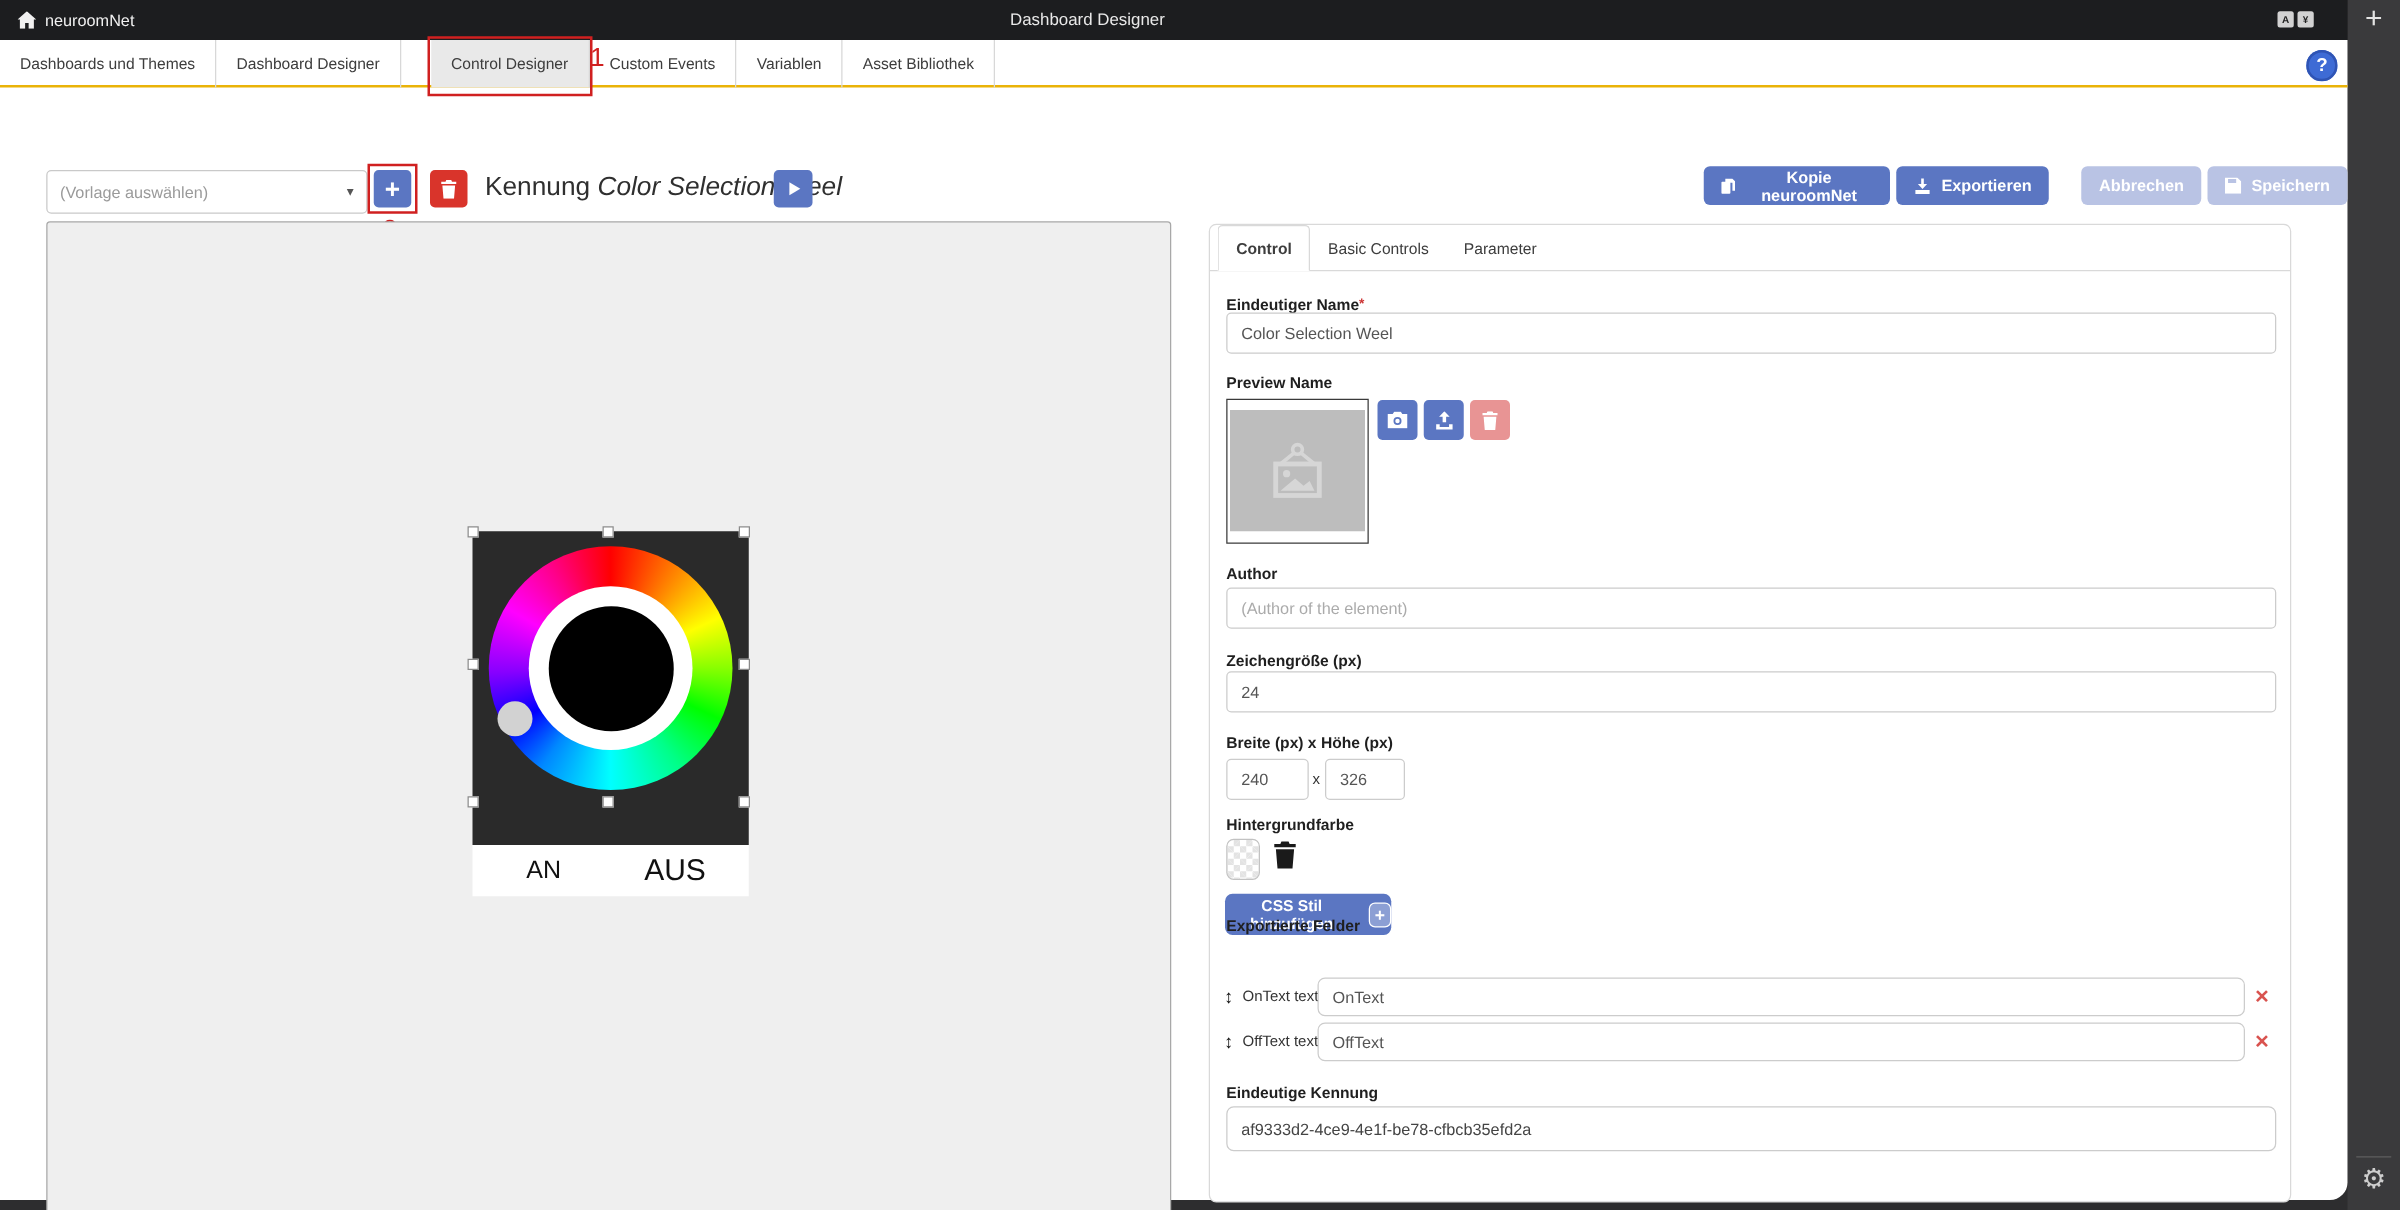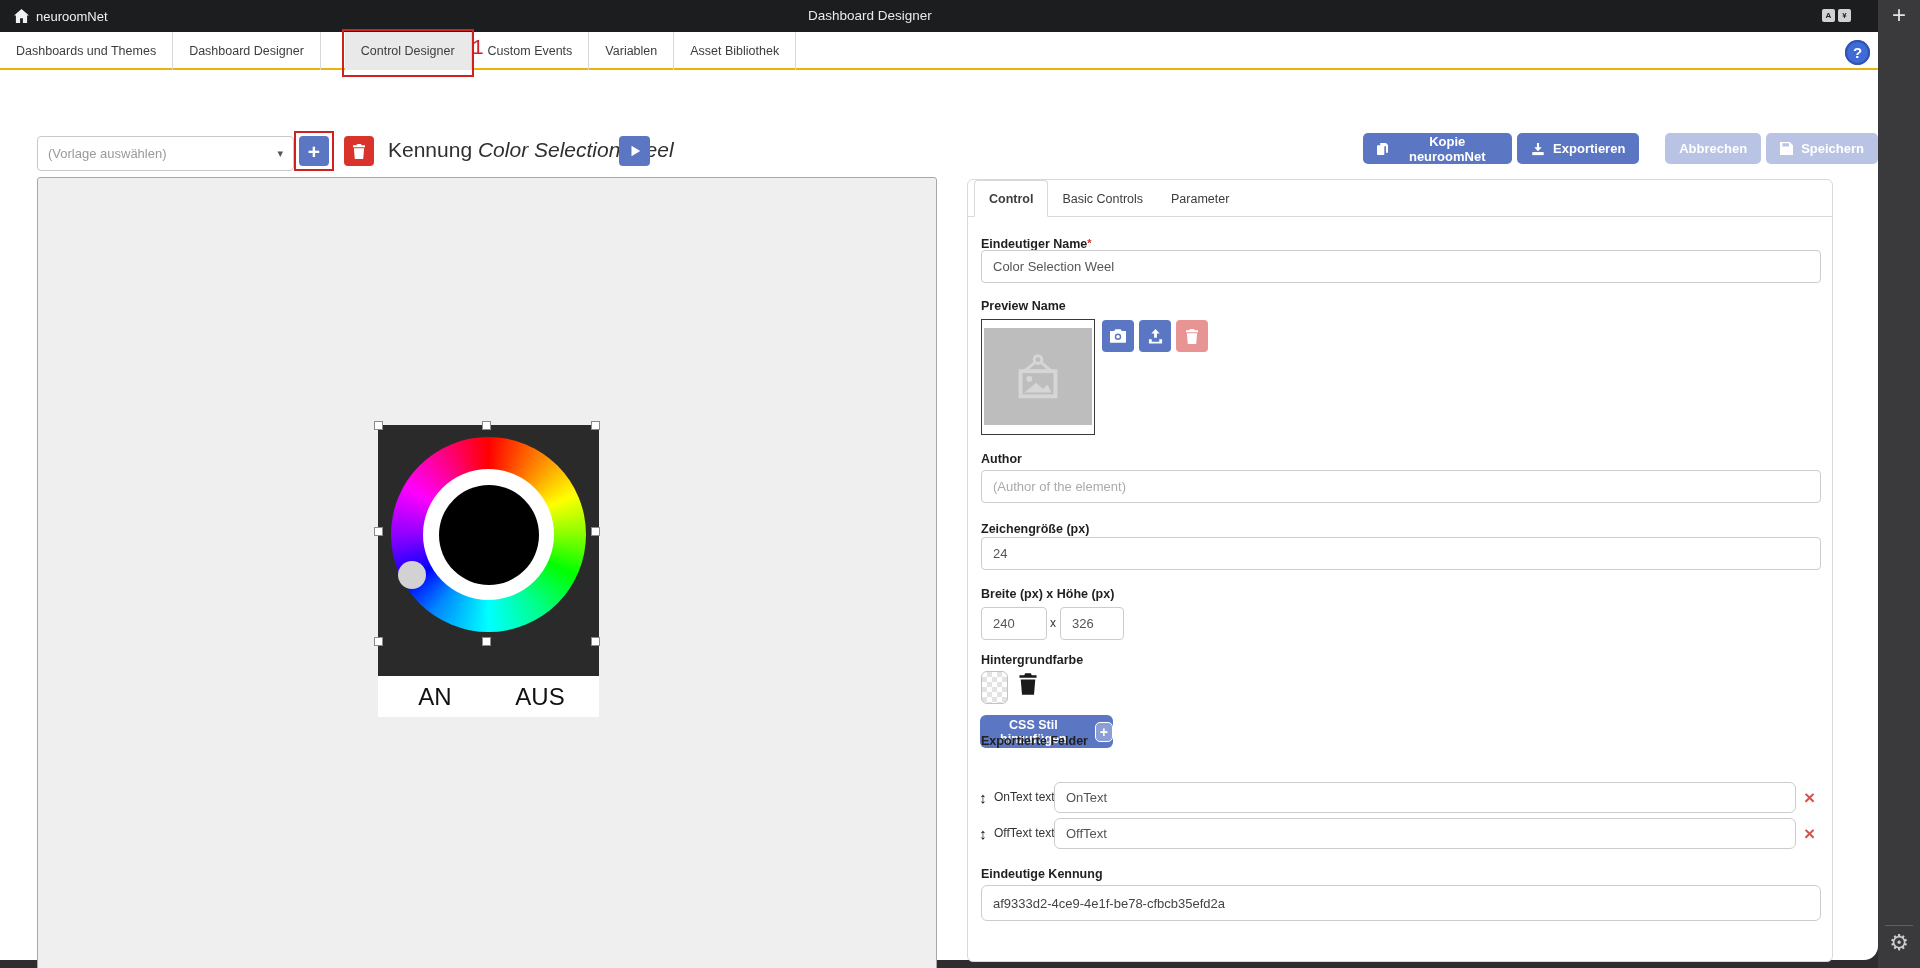--- a/index.html
+++ b/index.html
@@ -50,21 +50,21 @@
   .canvas { position:absolute; left:37px; top:145px; width:900px; height:798px; background:#efefef; border:1px solid #a8a8a8; border-radius:3px; }
   .ctl { position:absolute; left:340px; top:247px; width:221px; height:292px; }
   .ctl-dark { position:absolute; left:0; top:0; width:221px; height:251px; background:#2a2a2a; }
   .wheel-ring { position:absolute; left:13px; top:12px; width:195px; height:195px; border-radius:50%;
     background:conic-gradient(from 0deg,#f00,#f80 35deg,#ff0 65deg,#8f0 90deg,#0f0 115deg,#0f8 145deg,#0ff 180deg,#08f 215deg,#00f 240deg,#80f 268deg,#f0f 300deg,#f08 330deg,#f00 360deg);
     display:flex; align-items:center; justify-content:center; }
   .wheel-white { width:131px; height:131px; border-radius:50%; background:#fff; display:flex; align-items:center; justify-content:center; }
   .wheel-black { width:100px; height:100px; border-radius:50%; background:#000; }
   .wheel-handle { position:absolute; left:20px; top:136px; width:28px; height:28px; border-radius:50%; background:#d2d2d2; cursor:grab; }
   .ctl-strip { position:absolute; left:0; top:251px; width:221px; height:41px; background:#fff; }
-  .ctl-on  { position:absolute; left:27px; top:0; width:60px; height:41px; line-height:41px; text-align:center; font-size:24px; color:#111; }
+  .ctl-on  { position:absolute; left:27px; top:0; width:60px; height:41px; line-height:41px; text-align:center; font-size:20px; color:#111; }
   .ctl-off { position:absolute; left:127px; top:0; width:70px; height:41px; line-height:41px; text-align:center; font-size:24px; color:#111; }
   .sel-handle { position:absolute; width:9px; height:9px; background:#fff; border:1px solid #8a8a8a; cursor:pointer; }
 
   
   .panel { position:absolute; left:967px; top:147px; width:866px; height:783px; background:#fff; border:1px solid #d9d9d9; border-radius:6px; }
   .ptabrow { position:absolute; left:0; top:0; width:864px; height:37px; border-bottom:1px solid #d9d9d9; display:flex; padding-left:6px; }
   .ptab { height:37px; padding:0 14px; display:flex; align-items:center; font-size:12.5px; color:#3d3d3d; cursor:pointer; }
   .ptab.active { border:1px solid #d9d9d9; border-bottom:1px solid #fff; border-radius:4px 4px 0 0; font-weight:bold; margin-bottom:-1px; background:#fff; }
   .flabel { position:absolute; font-size:12.5px; font-weight:bold; color:#1f1f1f; }
   .req { color:#c33; font-size:11px; vertical-align:top; }

